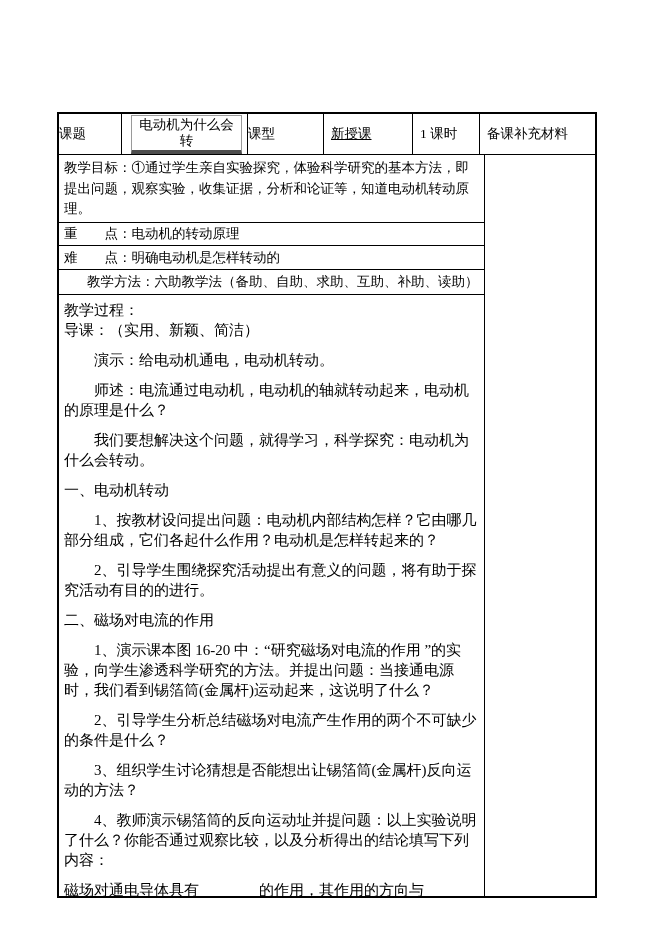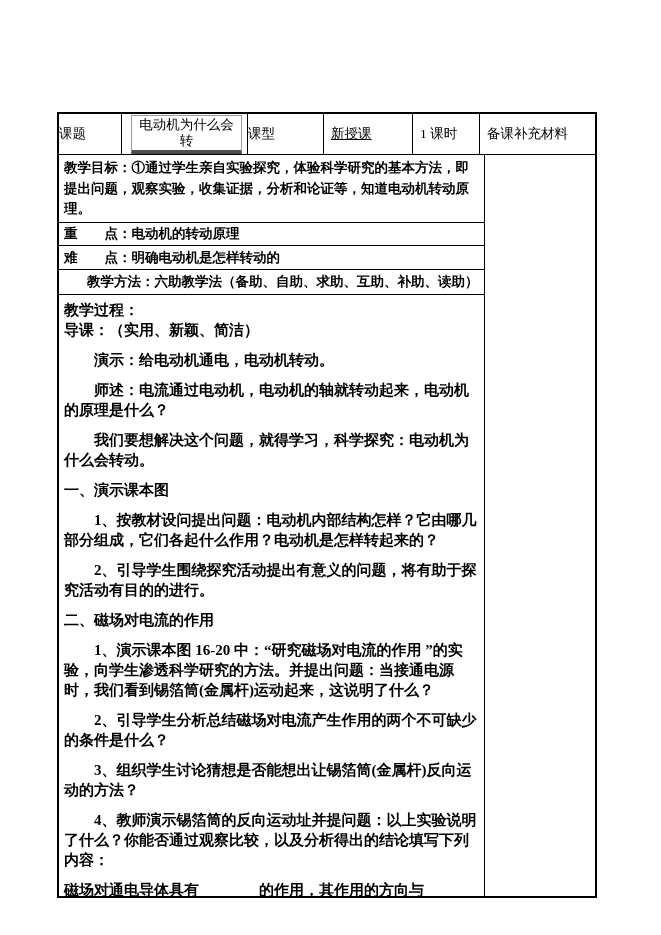--- a/index.html
+++ b/index.html
@@ -53,21 +53,21 @@
     font-size:13.5px;
     line-height:16px;
     padding:1px 0 1px;
   }
   .title-box div { white-space:nowrap; }
   
   .body-row { display:flex; flex:1; min-height:0; }
   .main-col {
     width:426px;
     border-right:1px solid #000;
-    display:flex; flex-direction:column;font-weight:bold;
+    display:flex; flex-direction:column;
   }
   .side-col { flex:1; }
   .m-row {
     border-bottom:1px solid #000;
     font-size:13.5px;
     padding:0 5px 0 5px;
     overflow:hidden;
     flex:0 0 auto;
   }
   .m-objectives { height:68px; line-height:20.5px; padding-top:3px; }
@@ -137,21 +137,21 @@
           <span>教学方法：六助教学法（备助、自助、求助、互助、补助、读助）</span>
         </div>
 
         <div class="m-row m-process">
 
         <div class="para tight">教学过程：</div>
             <div class="para plain">导课：（实用、新颖、简洁）</div>
             <div class="para indent">演示：给电动机通电，电动机转动。</div>
             <div class="para indent">师述：电流通过电动机，电动机的轴就转动起来，电动机的原理是什么？</div>
             <div class="para indent">我们要想解决这个问题，就得学习，科学探究：电动机为什么会转动。</div>
-            <div class="para heading">一、演示课本图</div>
+            <div class="para heading">一、电动机转动</div>
             <div class="para indent">1、按教材设问提出问题：电动机内部结构怎样？它由哪几部分组成，它们各起什么作用？电动机是怎样转起来的？</div>
             <div class="para indent">2、引导学生围绕探究活动提出有意义的问题，将有助于探究活动有目的的进行。</div>
             <div class="para heading">二、磁场对电流的作用</div>
             <div class="para indent">1、演示课本图 16-20 中：“研究磁场对电流的作用 ”的实验，向学生渗透科学研究的方法。并提出问题：当接通电源时，我们看到锡箔筒(金属杆)运动起来，这说明了什么？</div>
             <div class="para indent">2、引导学生分析总结磁场对电流产生作用的两个不可缺少的条件是什么？</div>
             <div class="para indent">3、组织学生讨论猜想是否能想出让锡箔筒(金属杆)反向运动的方法？</div>
             <div class="para indent">4、教师演示锡箔筒的反向运动址并提问题：以上实验说明了什么？你能否通过观察比较，以及分析得出的结论填写下列内容：</div>
             <div class="para plain">磁场对通电导体具有________的作用，其作用的方向与______、________有关。</div>
           </div>
 

